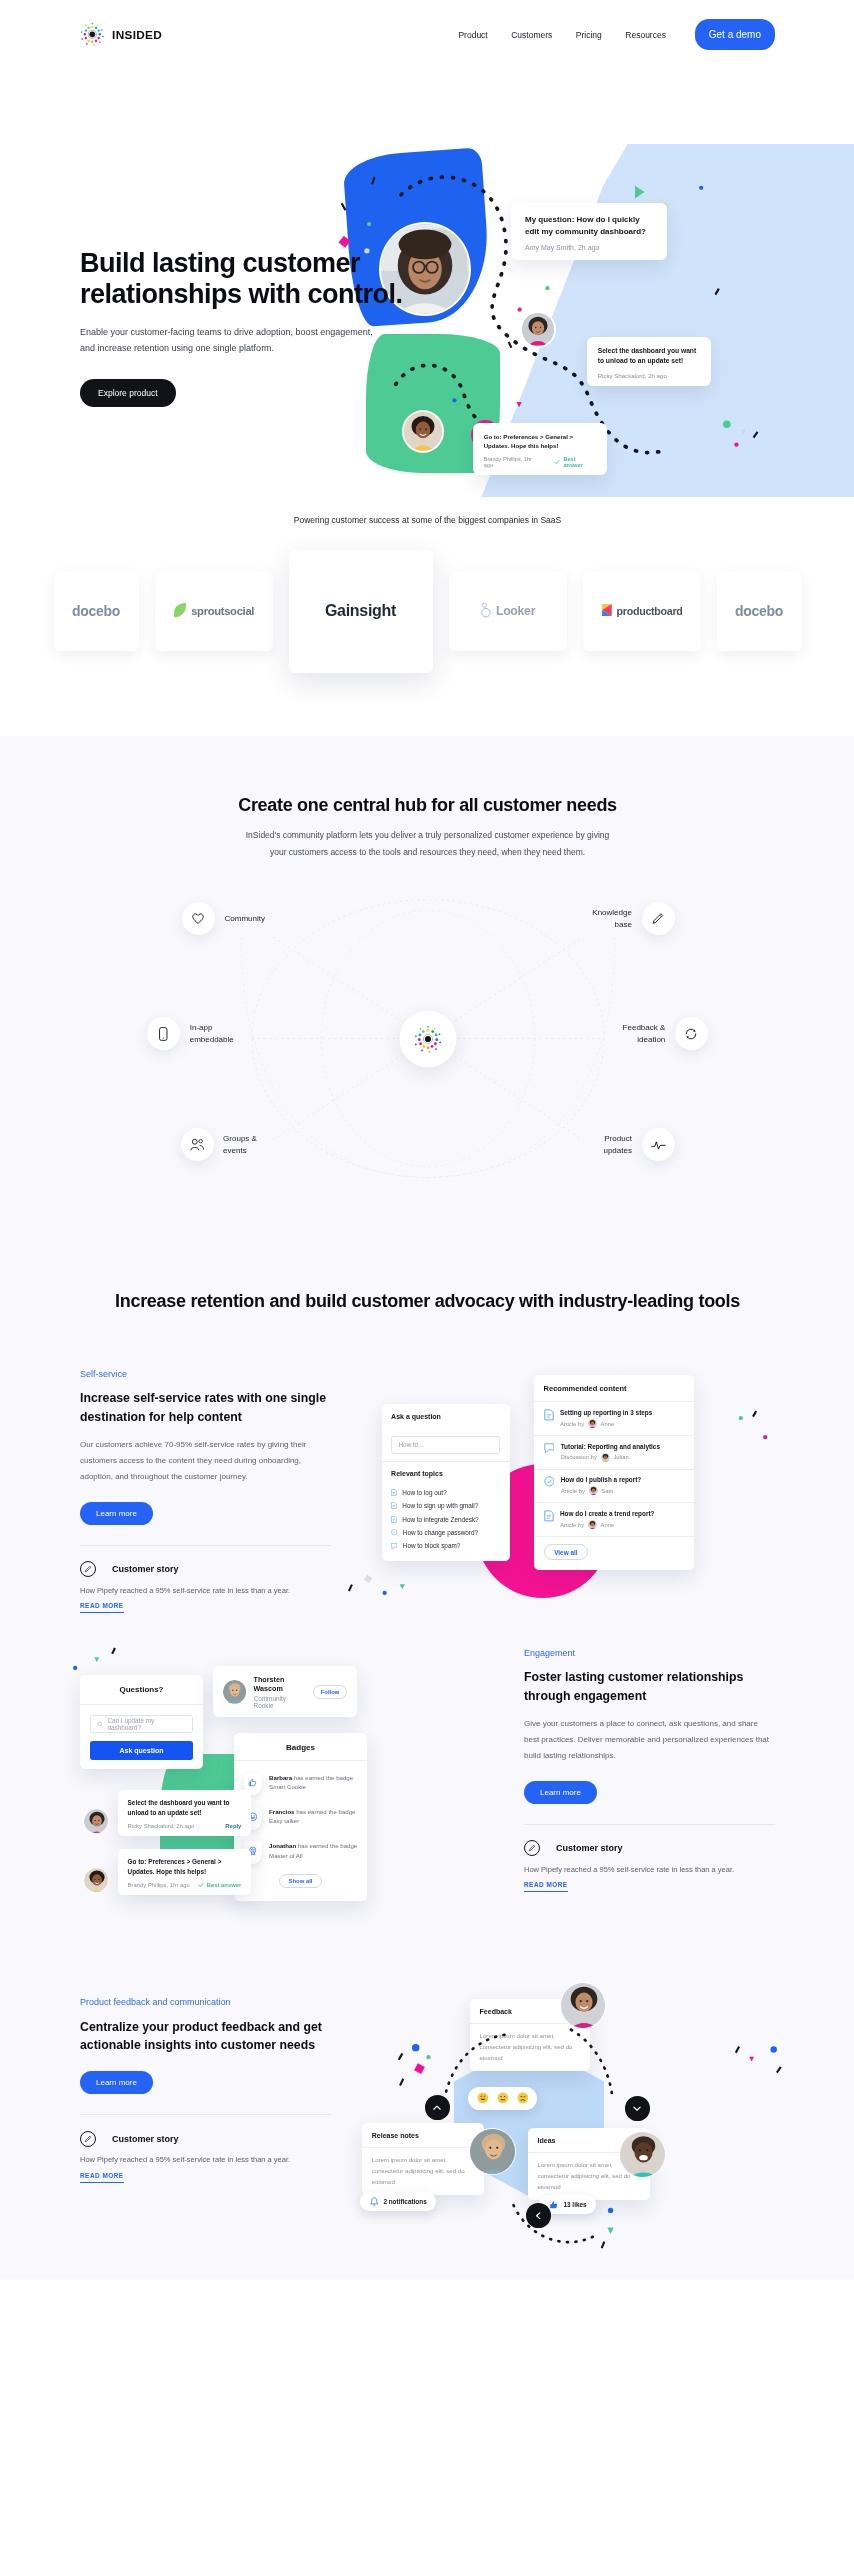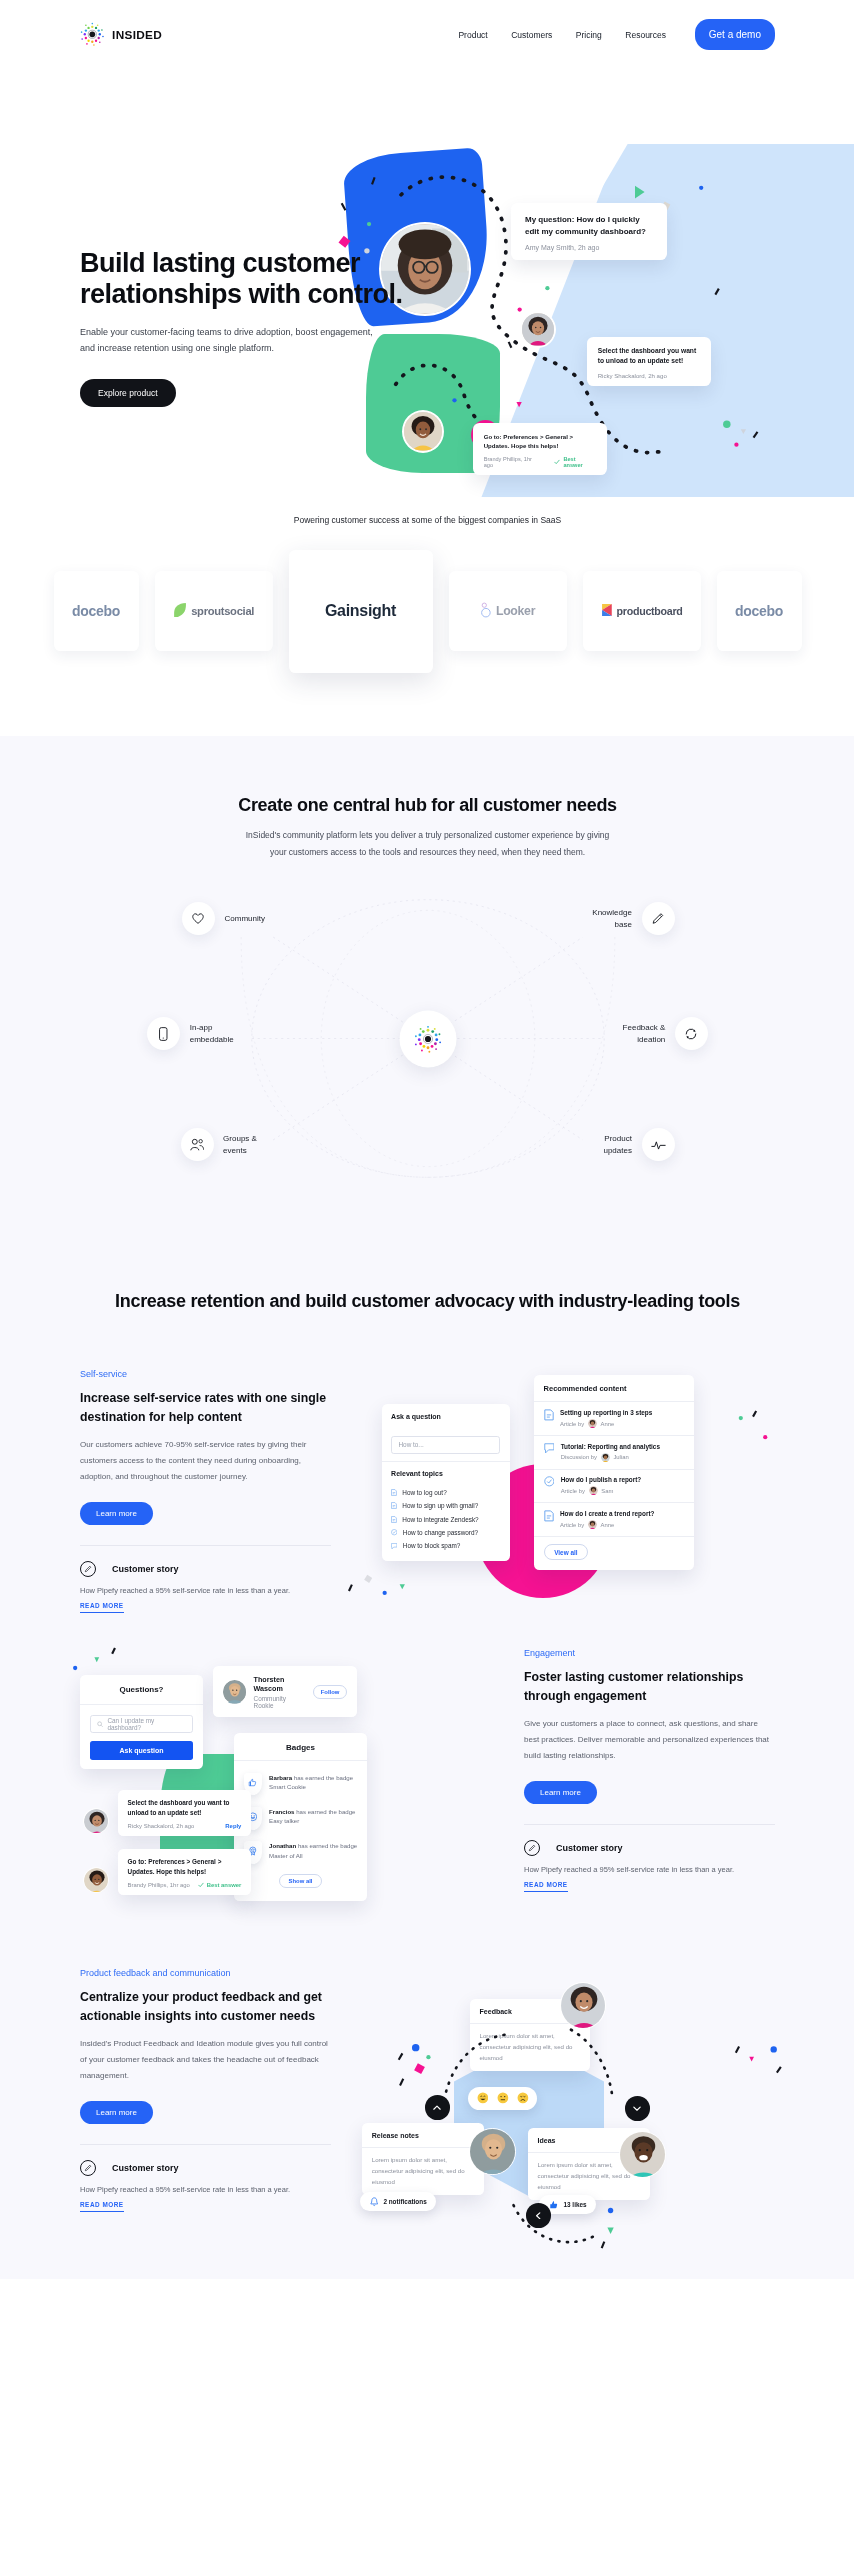--- a/index.html
+++ b/index.html
@@ -894,21 +894,20 @@
           <path d="M66 40 l9 0 -4.5 9z" fill="#4ecb95"></path>
           <rect x="100" y="22" width="4" height="12" fill="#14161d" transform="rotate(26 102 28)"></rect>
         </svg>
       </div>
     </div>
 
     <div class="feat-row" style="margin-top:69px;">
       <div class="feat-copy">
         <div class="eyebrow">Product feedback and communication</div>
         <div class="feat-title">Centralize your product feedback and get actionable insights into customer needs</div>
-        <div class="feat-body">Insided's Product Feedback and Ideation module gives you full control of your customer feedback and takes the headache out of feedback management.</div>
         <button class="btn-blue">Learn more</button>
         <div class="hr"></div>
         <div class="story-head">
           <span class="story-ic">
             <svg width="8" height="8" viewBox="0 0 16 16">
                 <path d="M11.6 2.4 L13.6 4.4 L5.4 12.6 L2.6 13.4 L3.4 10.6 Z" fill="none" stroke="#12151c" stroke-width="1.3" stroke-linejoin="round"></path>
               </svg>
           </span>
           <span class="story-title">Customer story</span>
         </div>

